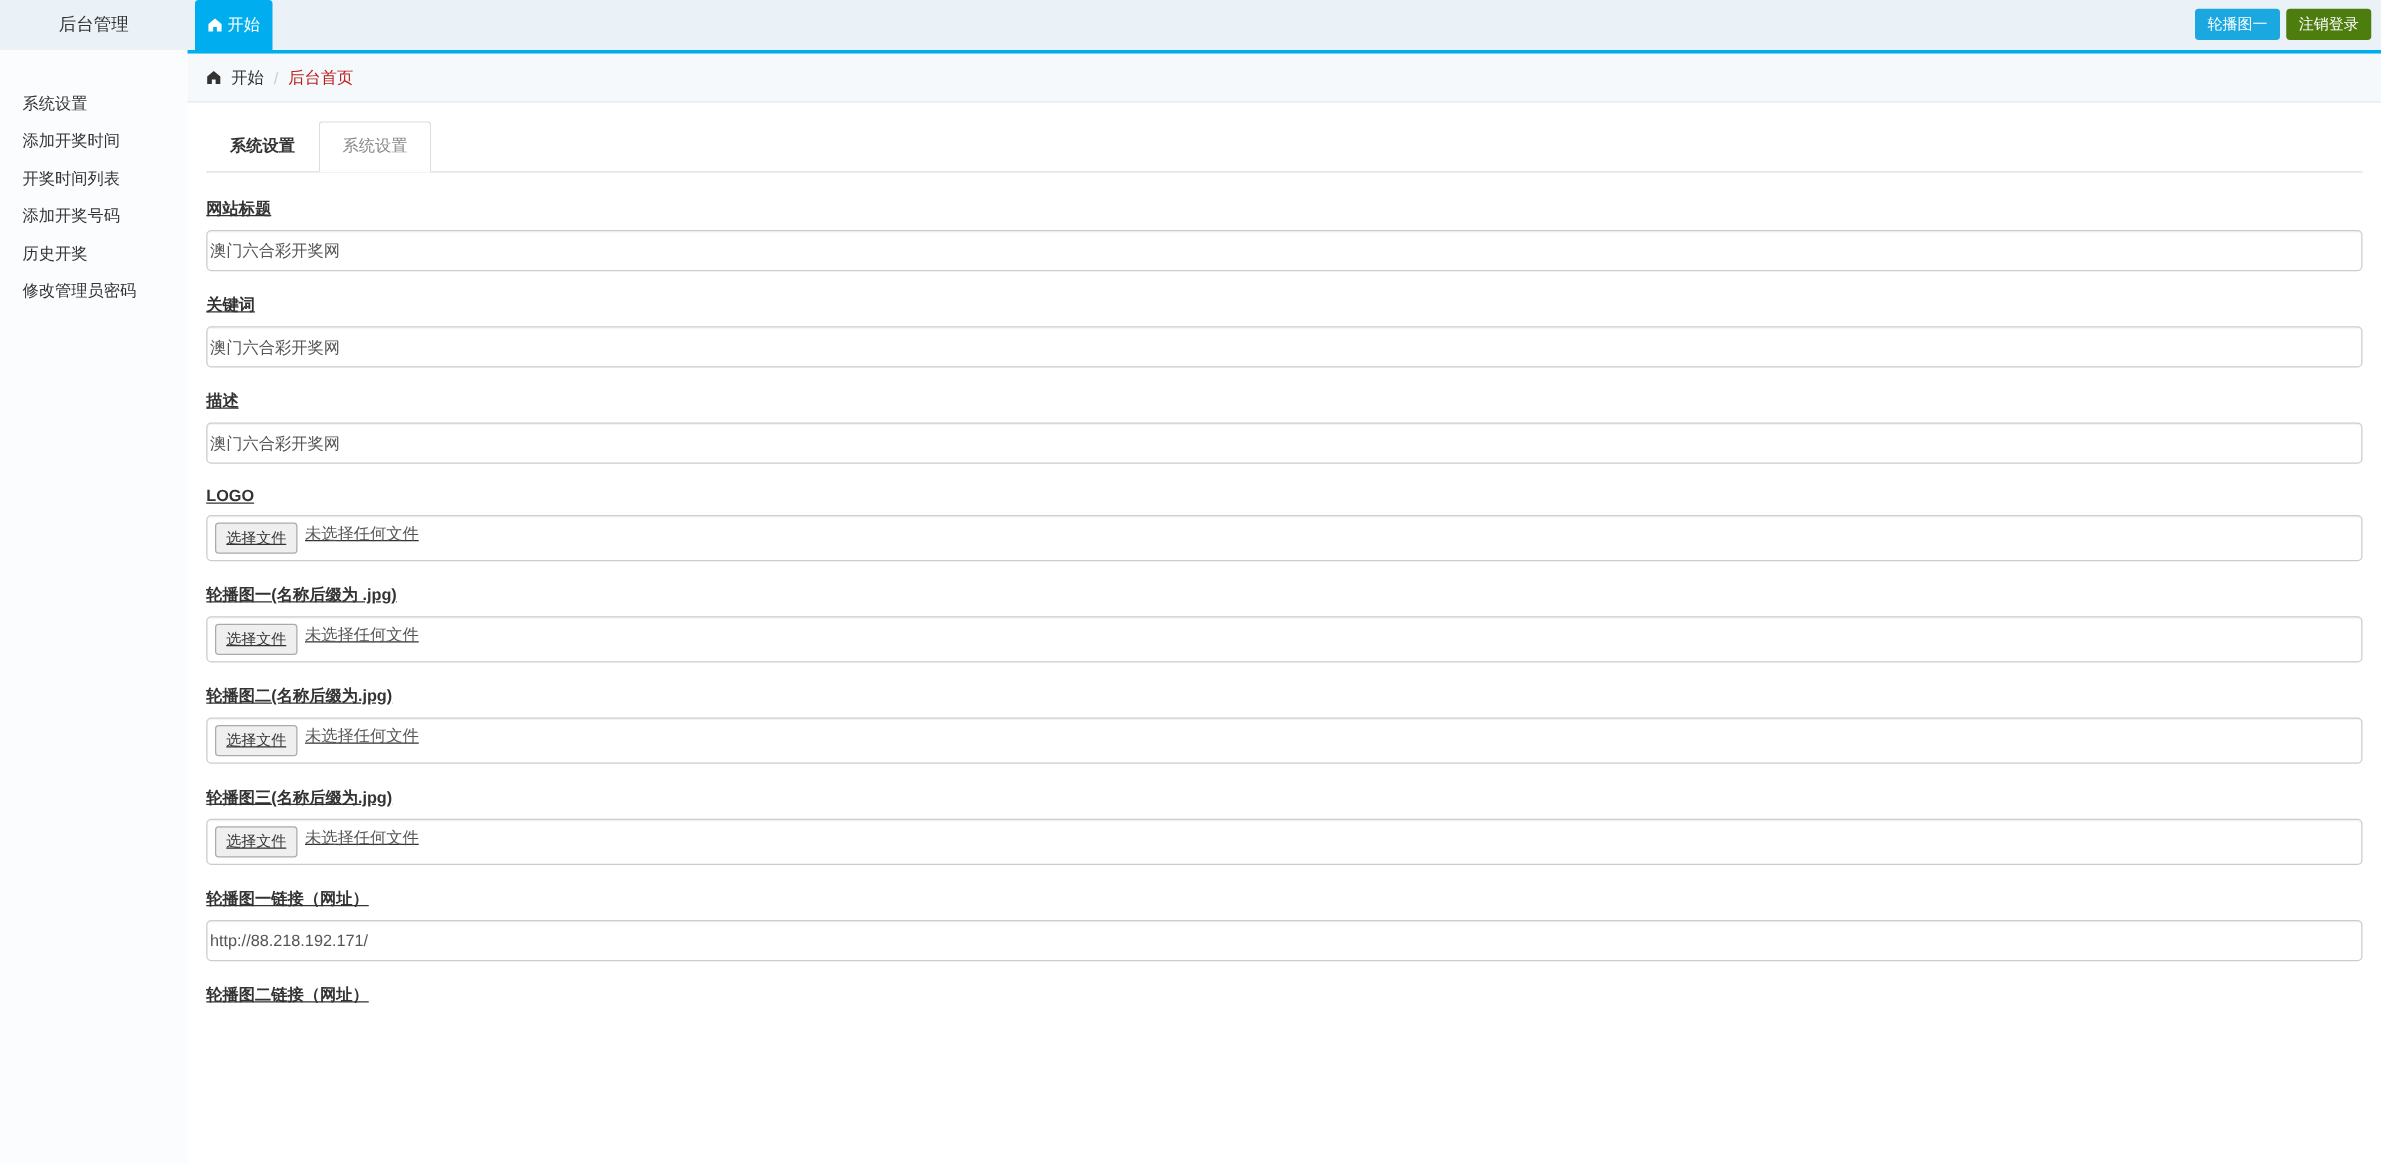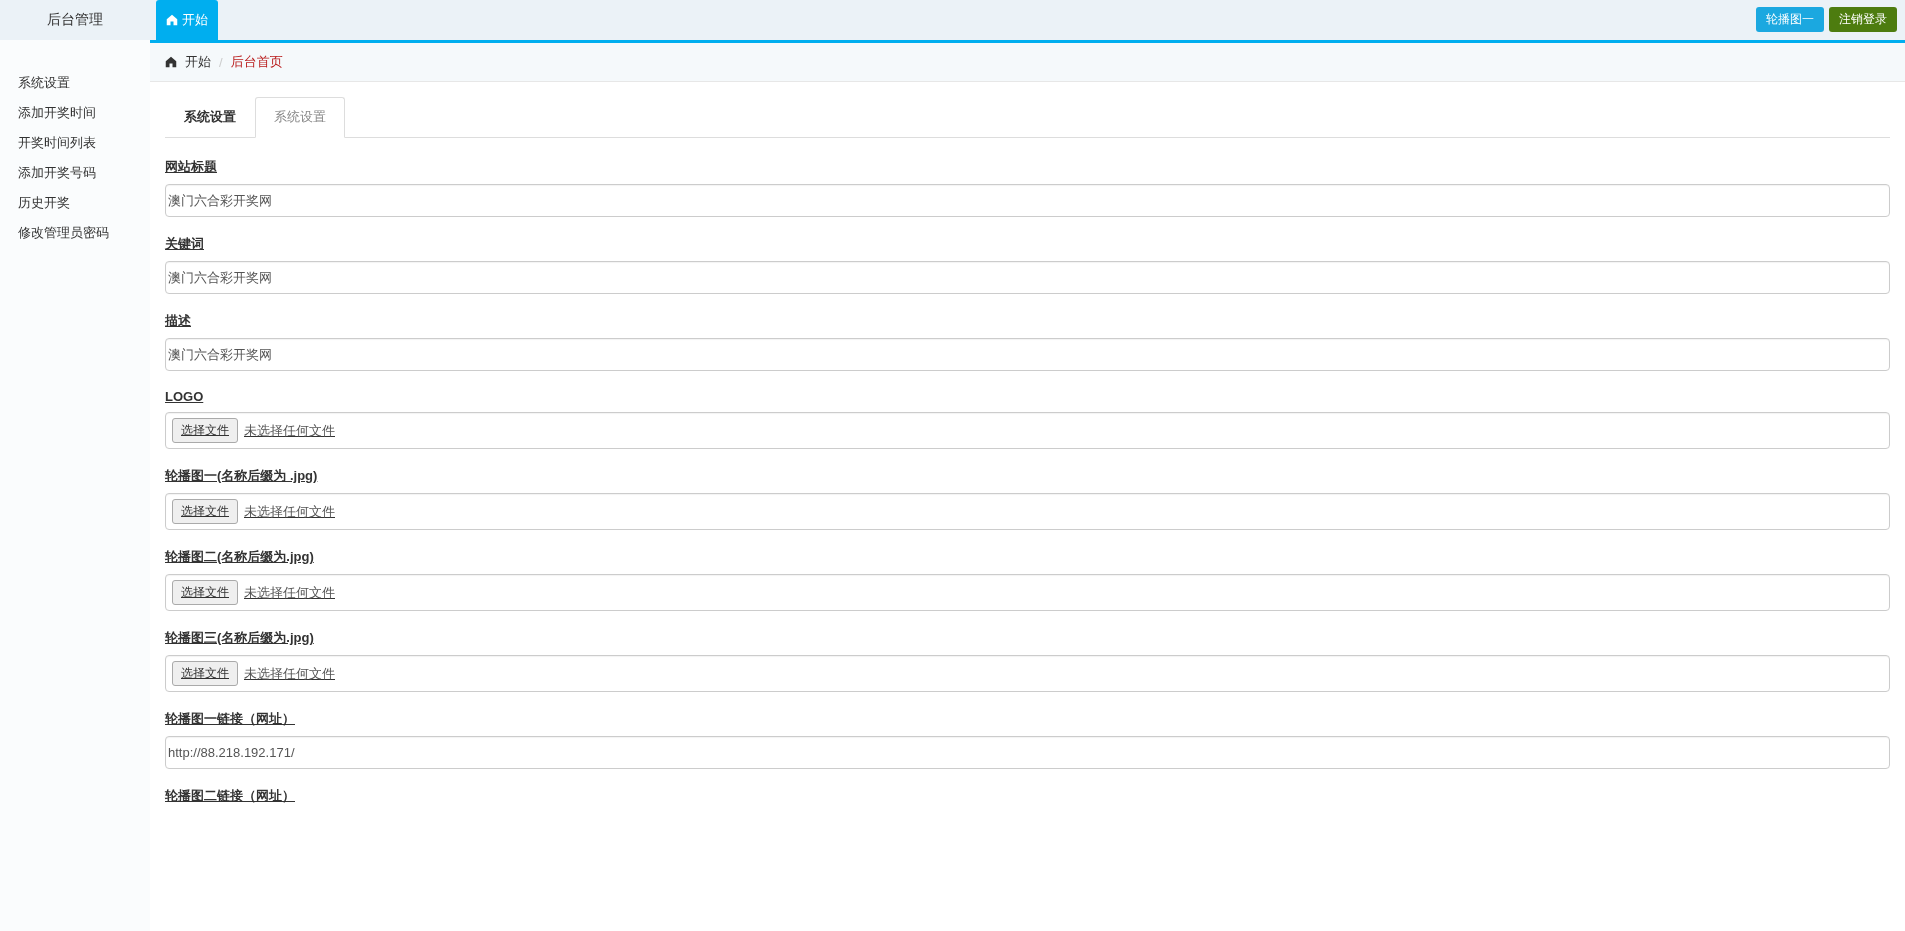--- a/index.html
+++ b/index.html
@@ -194,21 +194,20 @@
       font-family: inherit;
       box-shadow: inset 0 1px 1px rgba(0,0,0,0.05);
     }
     
     .file-input-wrapper {
       width: 100%;
       padding: 5px 6px;
       border: 1px solid #ccc;
       border-radius: 4px;
       display: flex;
-      align-items: center;
       gap: 6px;
       box-shadow: inset 0 1px 1px rgba(0,0,0,0.05);
     }
     
     .file-btn {
       background: #efefef;
       border: 1px solid #aaa;
       border-radius: 3px;
       padding: 3px 8px;
       font-size: 12px;

